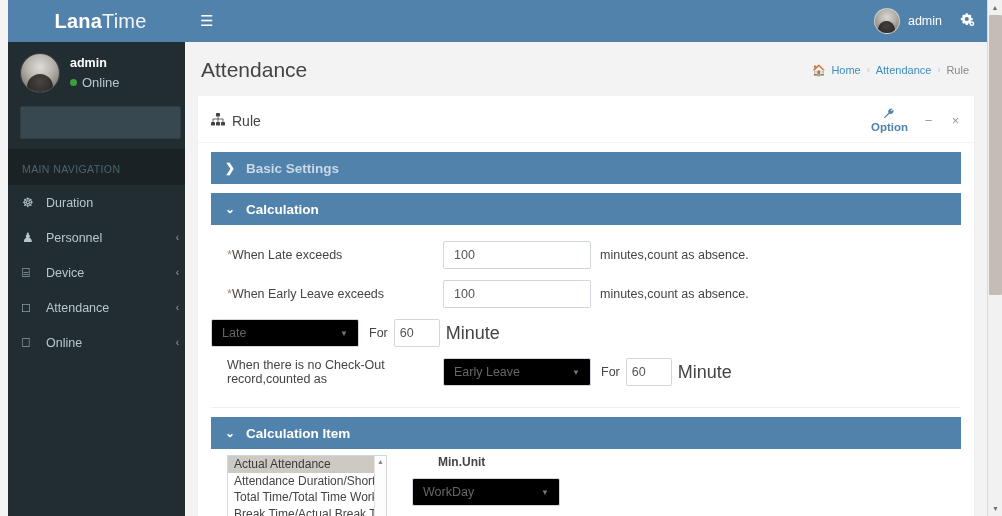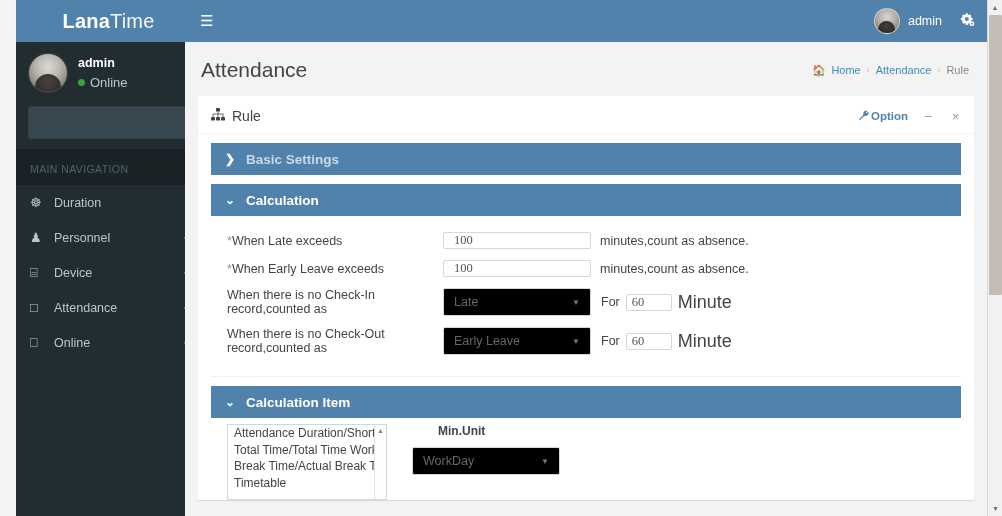--- a/index.html
+++ b/index.html
@@ -6,21 +6,21 @@
   html, body {
     width: 1002px; height: 516px;
     overflow: hidden;
     font-family: "Liberation Sans", sans-serif;
     background: #f4f4f4;
   }
   .app { position: relative; width: 1002px; height: 516px; overflow: hidden; }
 
   
   .sidebar {
-    position: absolute; left: 16px; top: 0; width: 185px; height: 516px;
+    position: absolute; left: 8px; top: 0; width: 185px; height: 516px;
     background: #222d32;
   }
   .logo {
     height: 42px; background: #5182ab; color: #fff;
     display: flex; align-items: center; justify-content: center;
     font-size: 20px; letter-spacing: .2px;
   }
   .logo .b { font-weight: bold; }
   .logo .t { font-weight: 300; color: #f2f6f8; }
   .userpanel {
@@ -97,43 +97,43 @@
     margin: 0 13px; background: #fff; border-top: 3px solid #fff;
     box-shadow: 0 1px 1px rgba(0,0,0,.1);
   }
   .boxheader {
     display: flex; align-items: center; justify-content: space-between;
     padding: 9px 12px 9px 13px; border-bottom: 1px solid #f4f4f4;
   }
   .boxtitle { display: flex; align-items: center; font-size: 14px; color: #444; }
   .boxtitle .sitemap { margin-right: 7px; }
   .boxtools { display: flex; align-items: center; }
-  .optbtn { color: #5182ab; font-size: 11.5px; font-weight: bold; display: flex; align-items: center; }
+  .optbtn { color: #5182ab; font-size: 11.5px; font-weight: bold; display: flex; align-items: center; flex-direction: column; }
   .optbtn .wrench { margin-right: 2px; font-size: 11px; }
   .toolbtn { color: #999; font-size: 13px; margin-left: 14px; width: 13px; text-align: center; }
 
   .boxbody { padding: 9px 13px 0 13px; }
 
   .panel { margin-bottom: 9px; }
   .panelhead {
     background: #5182ab; color: #fff; height: 32px;
     display: flex; align-items: center; padding: 0 14px;
     font-size: 13.5px; font-weight: bold;
   }
   .panelhead.collapsed { color: #c9d9e6; }
   .panelhead .chev { margin-right: 11px; font-size: 12px; color: #fff; }
   .panelbody { background: #fff; padding: 16px 0 10px 0; border-bottom: 1px solid #f0f0f0; }
 
   .formrow { display: flex; align-items: center; margin-bottom: 11px; }
   .formlabel { width: 232px; padding-left: 16px; font-size: 12.5px; color: #444; }
   .formlabel .req { color: #b08a6e; }
   .inp {
-    height: 17px; border: 1px solid #d2d6de; background: #fff;
+    height: 28px; border: 1px solid #d2d6de; background: #fff;
     font-size: 12.5px; color: #555; padding: 0 10px; border-radius: 2px;
-    font-family: Liberation Serif, serif; outline: none;
+    font-family: Liberation Sans, sans-serif; outline: none;
   }
   .inp-wide { width: 148px; }
   .sel {
     width: 148px; height: 28px; border: 1px solid #d2d6de; background: #000000;
     font-size: 12.5px; color: #666; padding: 0 10px; border-radius: 2px;
     display: flex; align-items: center; justify-content: space-between;
   }
   .sel .caret { font-size: 8px; color: #777; }
   .suffix { font-size: 12.5px; color: #444; margin-left: 9px; text-align: center; }
   .forlbl { font-size: 12.5px; color: #444; margin: 0 6px 0 10px; }
@@ -311,21 +311,20 @@
               <span class="suffix">minutes,count as absence.</span>
             </div>
 
             <div class="formrow">
               <div class="formlabel"><span class="req">*</span><span>When Early Leave exceeds</span></div>
               <input class="inp inp-wide" value="100" style="">
               <span class="suffix">minutes,count as absence.</span>
             </div>
 
             <div class="formrow">
-              <div class="formlabel">When there is no Check-In record,counted as</div>
               <div class="sel">
                 <span>Late</span>
                 <span class="caret">▼</span>
               </div>
               <span class="forlbl">For</span>
               <input class="inp inp-small" value="60" style="">
               <span class="minlbl">Minute</span>
             </div>
 
             <div class="formrow">
@@ -342,20 +341,21 @@
           </div>
         </div>
 
         <div class="panel">
           <div class="panelhead">
             <span class="chev">⌄</span>
             <span>Calculation Item</span>
           </div>
           <div class="itemrow">
             <div class="listbox">
+              <div class="opt sel-opt">Actual Attendance</div>
               <div class="opt">Attendance Duration/Short</div>
               <div class="opt">Total Time/Total Time Worked</div>
               <div class="opt">Break Time/Actual Break Time</div>
               <div class="opt">Timetable</div>
               <div class="lbscroll">
                 <span class="up">▲</span>
               </div>
             </div>
             <div class="minunit">
               <div class="mlbl">Min.Unit</div>

